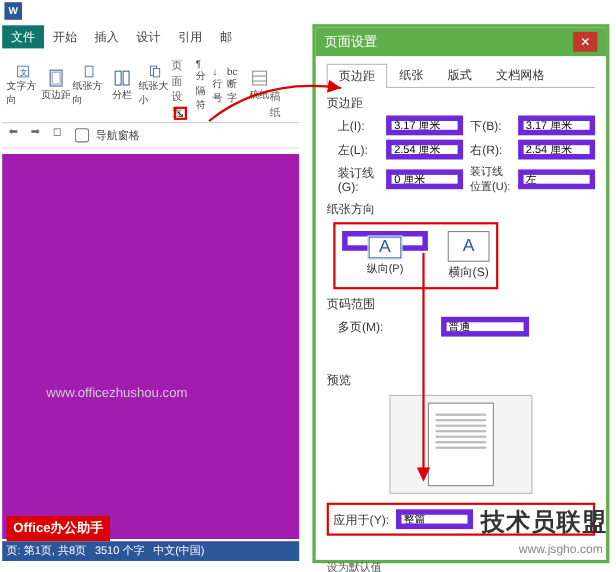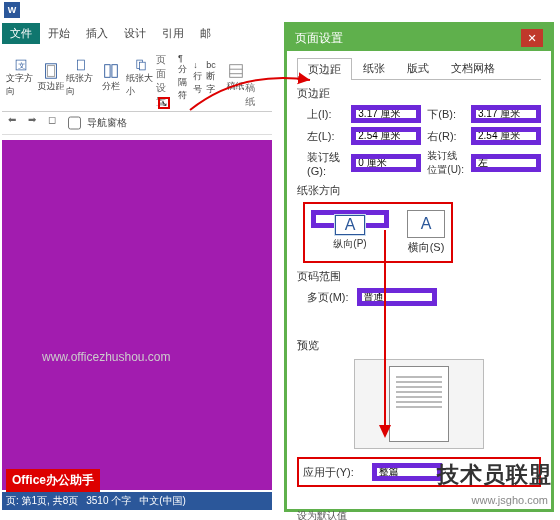--- a/index.html
+++ b/index.html
@@ -38,21 +38,21 @@
 .margin-grid{display:grid;grid-template-columns:auto 70px auto 70px;gap:4px 6px;align-items:center;margin-left:10px}
 .margin-grid input,.sel{height:18px;border:5px solid #6d28d9;font-size:10px;padding:0 2px;width:100%}
 .orient-box{border:2px solid #d00;padding:6px;display:flex;gap:18px;margin:4px 0 4px 6px;width:150px}
 .orient{display:flex;flex-direction:column;align-items:center;gap:2px;cursor:pointer}
 .orient-icon{width:30px;height:34px;border:1px solid #888;background:#fff;display:flex;align-items:center;justify-content:center;font-size:16px;color:#2b579a}
 .orient-icon.land{width:38px;height:28px}
 .orient.sel .orient-icon{border:1px solid #2b579a;outline:1px solid #cde}
 .preview-box{border:1px solid #bbb;width:130px;height:90px;margin:6px auto;background:#f4f4f4;display:flex;align-items:center;justify-content:center;position:relative}
 .preview-page{width:60px;height:76px;background:#fff;border:1px solid #888;padding:6px}
 .preview-page .ln{height:2px;background:#bbb;margin:3px 0}
-.apply-row{border:2px solid #d00;padding:4px;display:flex;align-items:center;gap:18px;margin-top:8px}
+.apply-row{border:2px solid #d00;padding:4px;display:flex;align-items:center;gap:6px;margin-top:8px}
 .dlg-foot{display:flex;justify-content:flex-start;gap:6px;margin-top:22px;font-size:10px;color:#555}
 .arrow-svg{position:absolute;pointer-events:none}
 .overlay-text{position:absolute;right:8px;bottom:30px;font-size:22px;font-weight:bold;color:#333;letter-spacing:1px}
 .jsg{position:absolute;right:12px;bottom:14px;font-size:11px;color:#888}
 </style>
 </head>
 <body>
 
 <div class="titlebar">
   <div class="word-icon">W</div>
@@ -183,21 +183,21 @@
       </div>
       <div class="orient">
         <div class="orient-icon land">A</div>
         <span>横向(S)</span>
       </div>
     </div>
 
     <div class="section-label">页码范围</div>
     <div style="display:flex;gap:8px;align-items:center;margin-left:10px">
       <span>多页(M):</span>
-      <input class="sel" style="width: 80px;" value="普通">
+      <input class="sel" style="width: 80px; margin-left: 44px;" value="普通">
     </div>
 
     <div class="section-label" style="margin-top:32px">预览</div>
     <div class="preview-box">
       <div class="preview-page">
         <div class="ln"></div>
           <div class="ln"></div>
           <div class="ln"></div>
           <div class="ln"></div>
           <div class="ln"></div>

